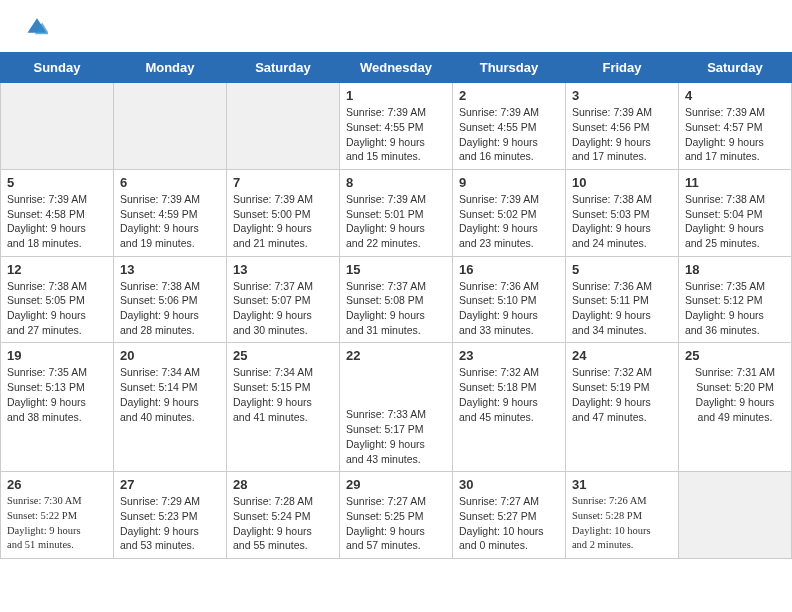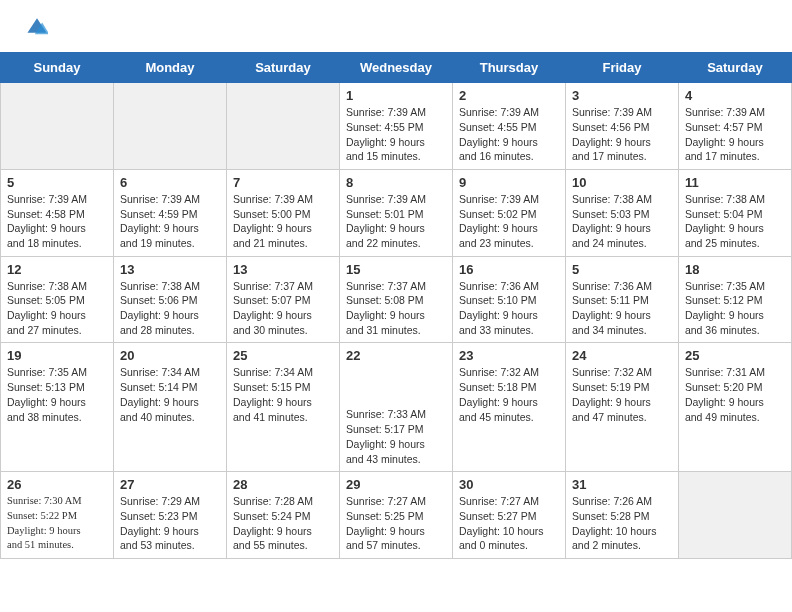--- a/index.html
+++ b/index.html
@@ -305,21 +305,21 @@
           </td>
           <td>
             <span class="day-number">24</span>
             <div class="day-info" style="white-space: pre-line;">Sunrise: 7:32 AM
 Sunset: 5:19 PM
 Daylight: 9 hours
 and 47 minutes.</div>
           </td>
           <td>
             <span class="day-number">25</span>
-            <div class="day-info" style="white-space: pre-line;">Sunrise: 7:31 AM
+            <div class="day-info" style="white-space: pre-line; text-align: center;">Sunrise: 7:31 AM
 Sunset: 5:20 PM
 Daylight: 9 hours
 and 49 minutes.</div>
           </td>
         </tr>
         <tr>
           <td>
             <span class="day-number">26</span>
             <div class="day-info" style="white-space: pre-line; font-family: Liberation Serif, serif;">Sunrise: 7:30 AM
 Sunset: 5:22 PM
@@ -349,21 +349,21 @@
           </td>
           <td>
             <span class="day-number">30</span>
             <div class="day-info" style="white-space: pre-line;">Sunrise: 7:27 AM
 Sunset: 5:27 PM
 Daylight: 10 hours
 and 0 minutes.</div>
           </td>
           <td>
             <span class="day-number">31</span>
-            <div class="day-info" style="white-space: pre-line;">Sunrise: 7:26 AM
+            <div class="day-info" style="white-space: pre-line; font-family: Liberation Serif, serif;">Sunrise: 7:26 AM
 Sunset: 5:28 PM
 Daylight: 10 hours
 and 2 minutes.</div>
           </td>
           <td class="empty"></td>
         </tr>
       </tbody>
   </table>
 </div>
 

